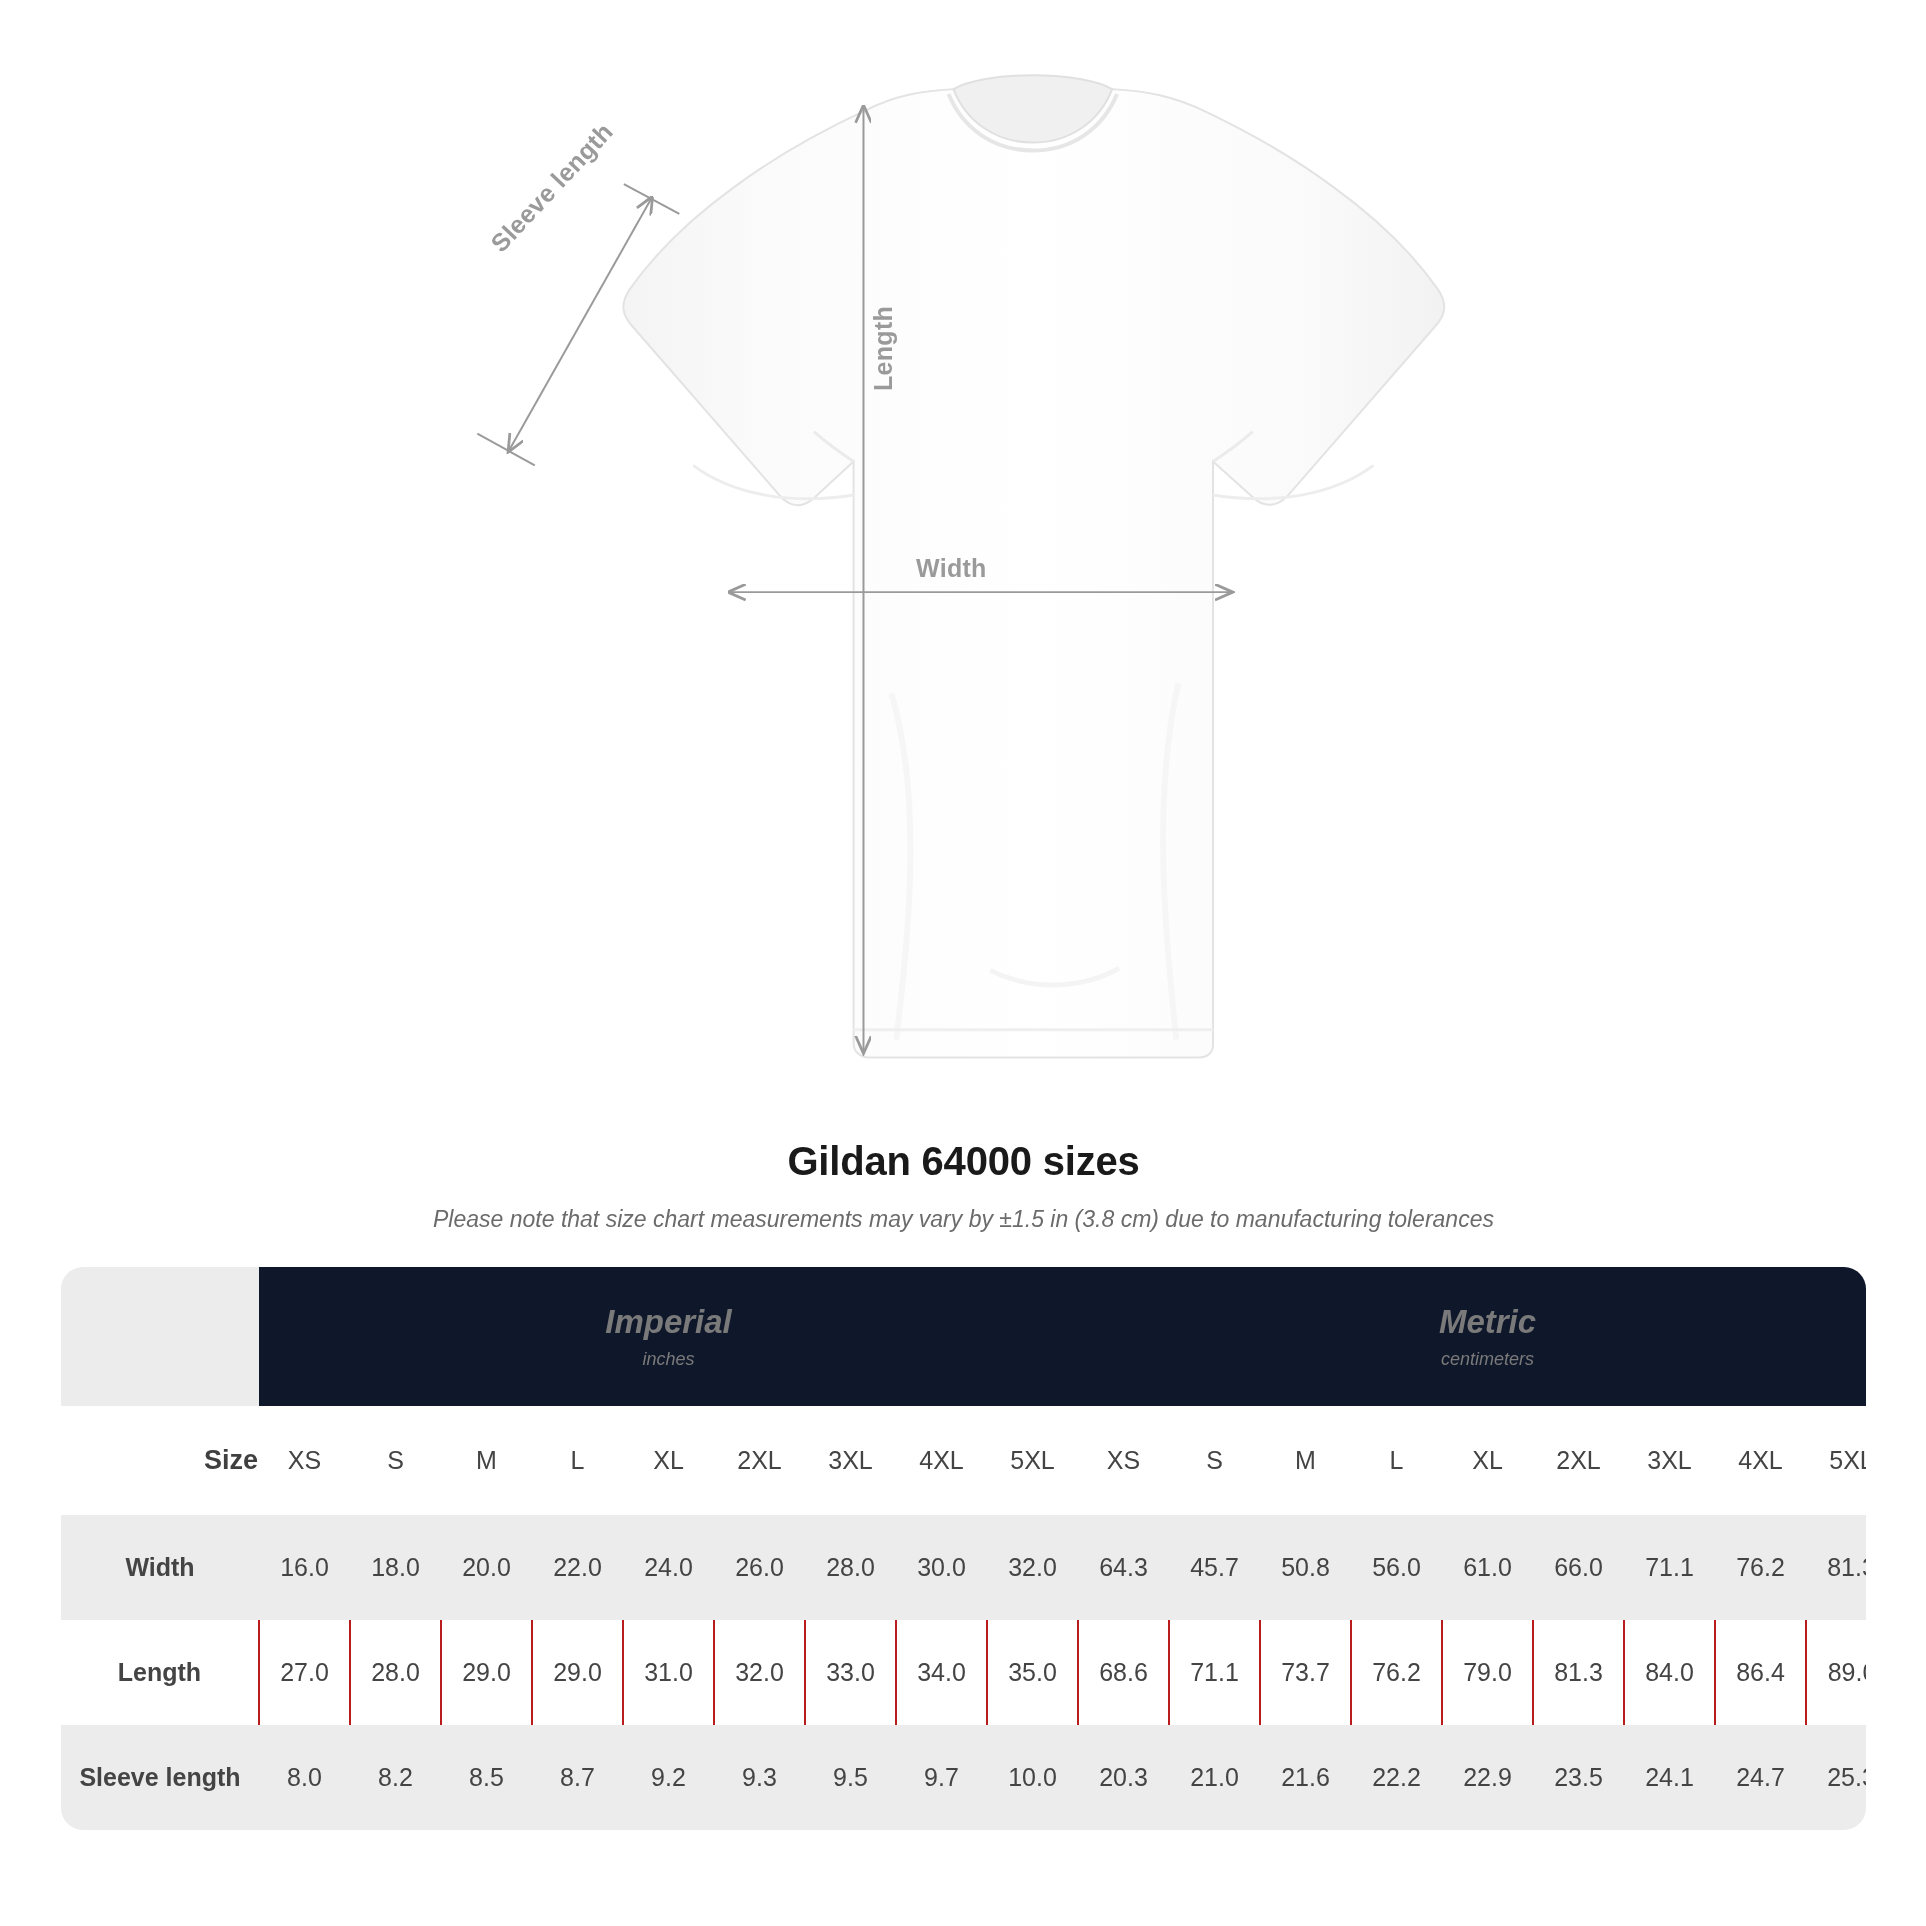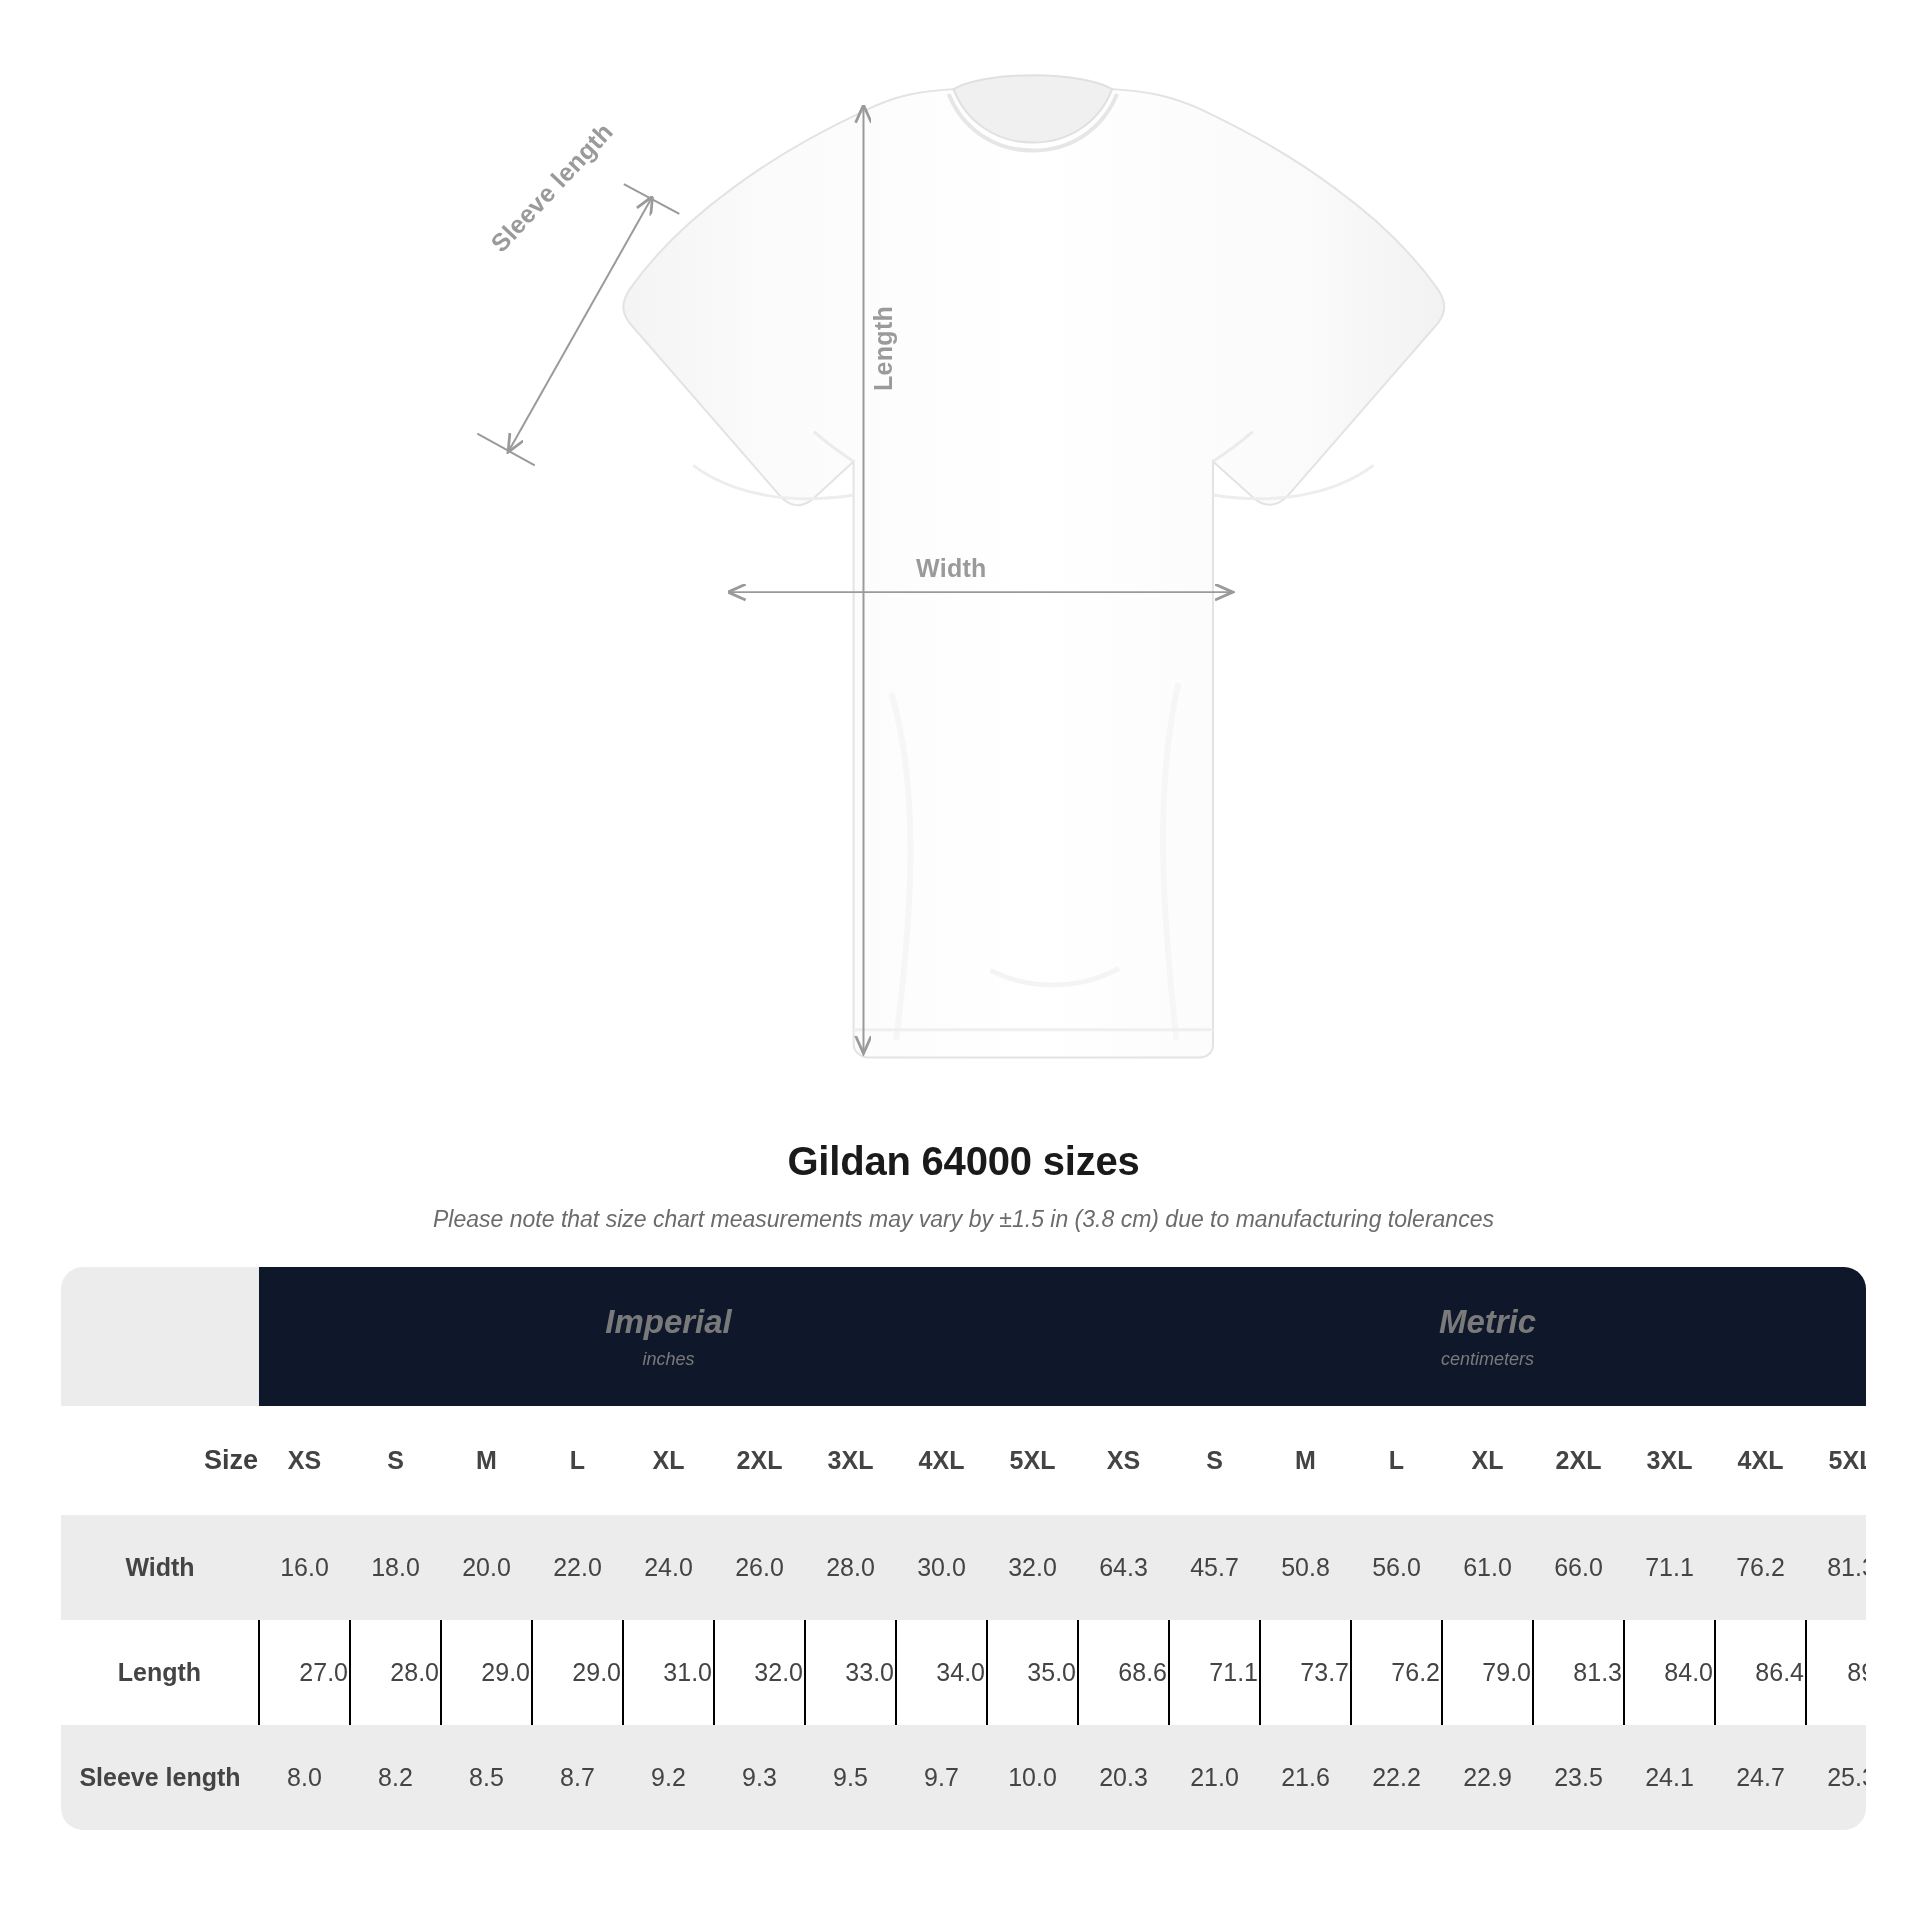--- a/index.html
+++ b/index.html
@@ -115,21 +115,21 @@
     font-size: 18px;
     font-style: italic;
     color: #7a7a7a;
     margin-top: 8px;
   }
 
   
   .size-row td {
     background: #ffffff;
     height: 107px;
-    font-weight: bold;
+    font-weight: normal;
     color: #5d5d5d;
     font-size: 26px;
   }
   .size-row td.rowhead {
     font-size: 27px;
     color: #404040;
     text-align: right;
   }
 
   
@@ -149,22 +149,21 @@
   }
   td.cell {
     color: #4a4a4a;
     font-size: 26px;
   }
   
   td.cell {
     border-left: 2px solid #ffffff;
   }
   tr.data-row.plain td.cell {
-    border-left: 2px solid #000000;
-    text-align: right;
+    border-left: 2px solid #b91c1c;
   }
   .col-rowhead { width: 198px; }
   .col-val { width: 91px; }
 
   
   .table-wrap { box-shadow: none; }
 </style>
 </head>
 <body>
 

